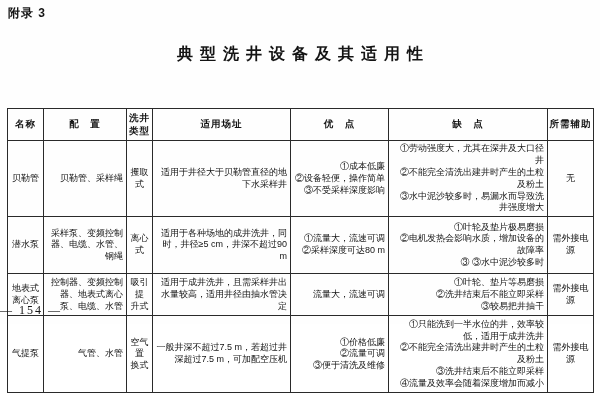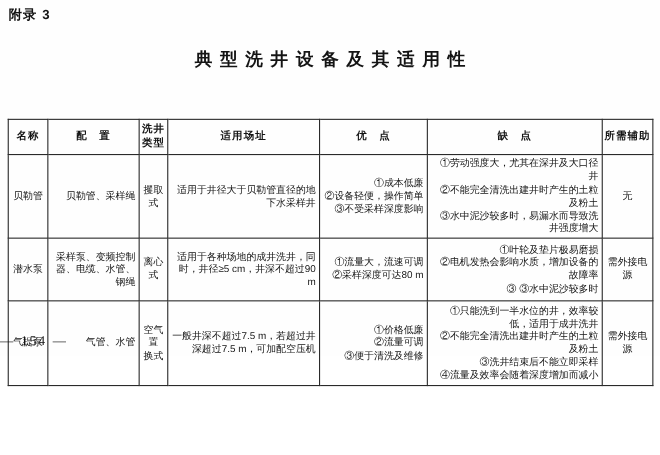--- a/index.html
+++ b/index.html
@@ -123,20 +123,33 @@
         <td class="l">采样泵、变频控制器、电缆、水管、钢绳</td>
         <td class="c">离心式</td>
         <td class="l">适用于各种场地的成井洗井，同时，井径≥5 cm，井深不超过90 m</td>
         <td class="l">①流量大，流速可调
 ②采样深度可达80 m</td>
         <td class="l">①叶轮及垫片极易磨损
 ②电机发热会影响水质，增加设备的故障率
 ③ ③水中泥沙较多时</td>
         <td class="c">需外接电源</td>
       </tr>
+      <tr class="r3">
+        <td class="c">地表式
+离心泵</td>
+        <td class="l">控制器、变频控制器、地表式离心泵、电缆、水管</td>
+        <td class="c">吸引提
+升式</td>
+        <td class="l">适用于成井洗井，且需采样井出水量较高，适用井径由抽水管决定</td>
+        <td class="l">流量大，流速可调</td>
+        <td class="l">①叶轮、垫片等易磨损
+②洗井结束后不能立即采样
+③较易把井抽干</td>
+        <td class="c">需外接电源</td>
+      </tr>
       <tr class="r4">
         <td class="c">气提泵</td>
         <td class="l">气管、水管</td>
         <td class="c">空气置
 换式</td>
         <td class="l">一般井深不超过7.5 m，若超过井深超过7.5 m，可加配空压机</td>
         <td class="l">①价格低廉
 ②流量可调
 ③便于清洗及维修</td>
         <td class="l">①只能洗到一半水位的井，效率较低，适用于成井洗井

